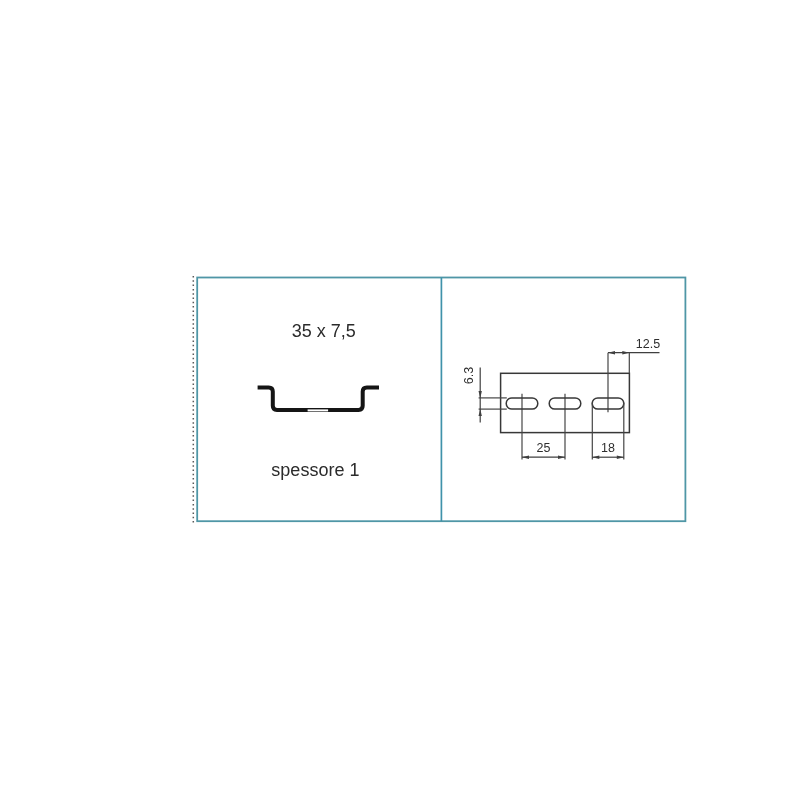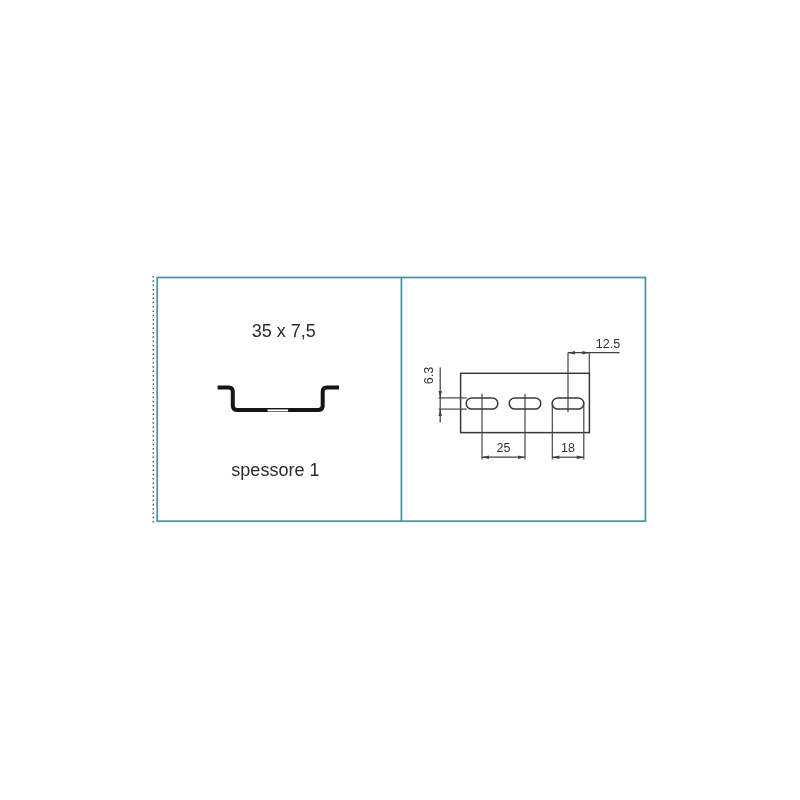--- a/index.html
+++ b/index.html
@@ -1,17 +1,17 @@
 <!DOCTYPE html>
 <html><head>
 <meta charset="utf-8">
 <title>DIN rail drawing</title>
 <style>
   html,body{margin:0;padding:0;background:#ffffff;}
-  .page{width:676px;height:800px;position:relative;background:#ffffff;}
+  .page{width:676px;height:800px;position:relative;background:#ffffff;margin-left:40px;}
   svg{position:absolute;top:0;left:0;}
   text{font-family:"Liberation Sans",sans-serif;}
 </style>
 </head>
 <body>
 <div class="page">
 <svg width="800" height="800" viewBox="0 0 800 800">
 
   <rect x="0" y="0" width="800" height="800" fill="#ffffff"></rect>
 

